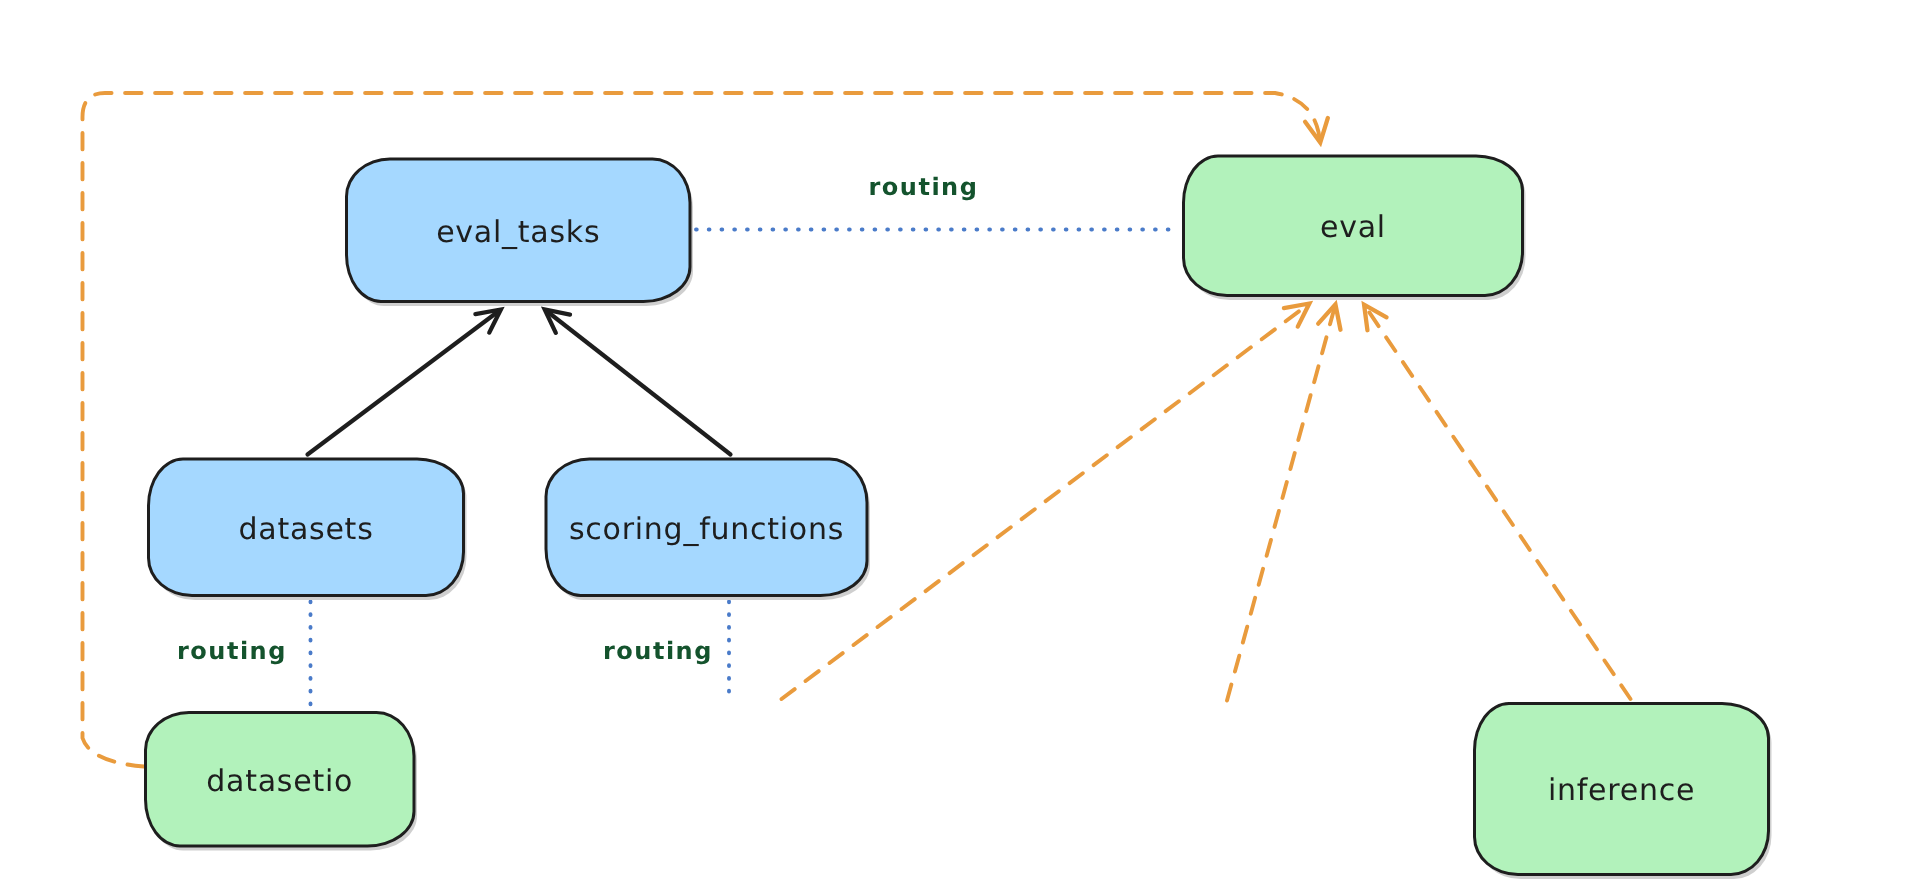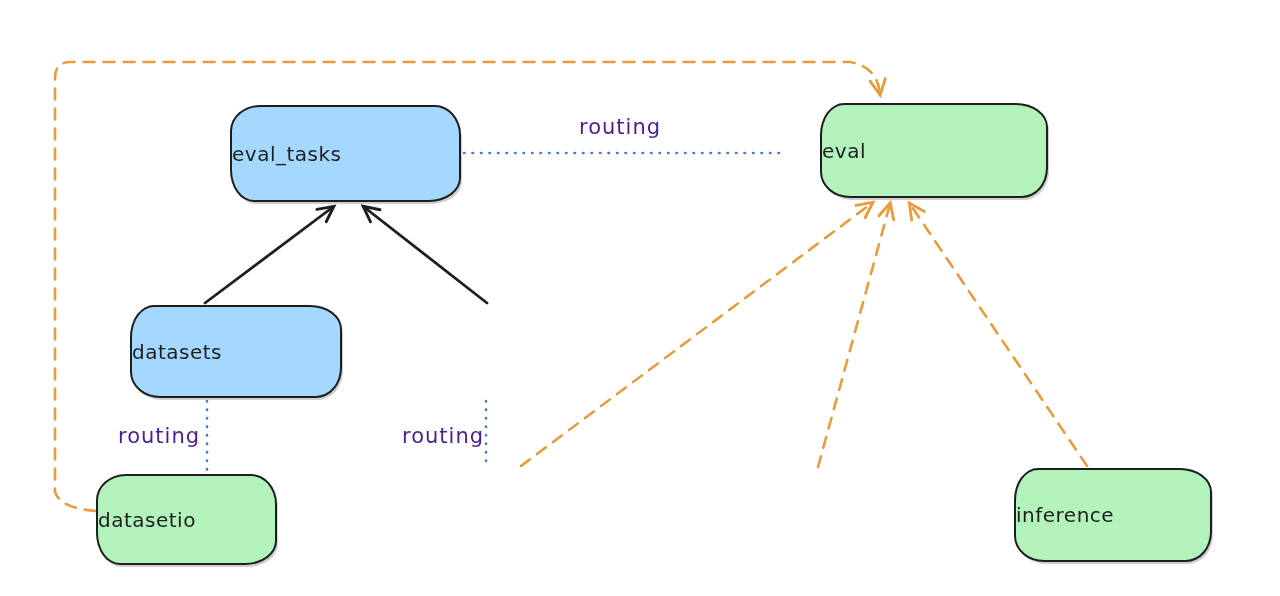--- a/index.html
+++ b/index.html
@@ -20,38 +20,38 @@
     left: 0;
     top: 0;
     width: 1280px;
     height: 596px;
     pointer-events: none;
   }
   .node {
     position: absolute;
     display: flex;
     align-items: center;
-    justify-content: flex-start;
+    justify-content: center;
     border: 2.4px solid #1e1e1e;
     color: #1e1e1e;
     font-size: 20px;
     letter-spacing: 0.5px;
     box-shadow: 2px 3px 0 -1px #cfcfcf;
     cursor: pointer;
     box-sizing: border-box;
   }
   .node.r1 { border-radius: 30px 26px 32px 24px / 26px 30px 24px 32px; }
-  .node.r2 { border-radius: 24px 32px 26px 30px / 32px 24px 30px 26px; margin-left: 32px; }
+  .node.r2 { border-radius: 24px 32px 26px 30px / 32px 24px 30px 26px; }
   .node-blue  { background: #a5d8ff; }
   .node-green { background: #b2f2bb; }
   .edge-label {
     position: absolute;
-    color: #4c1d95;
-    font-size: 21px;
-    font-weight: 400;
+    color: #14532d;
+    font-size: 16px;
+    font-weight: 700;
     letter-spacing: 1px;
     white-space: nowrap;
   }
 </style>
 </head>
 <body>
 
 <div id="canvas">
 
   <svg id="edges" width="1280" height="596" viewBox="0 0 1280 596">
@@ -82,28 +82,31 @@
   </div>
 
   <div class="node node-green r2" style="left:788px; top:103px; width:228px; height:95px;">
     <span>eval</span>
   </div>
 
   <div class="node node-blue r2" style="left:98px; top:305px; width:212px; height:93px;">
     <span>datasets</span>
   </div>
 
+  <div class="node node-blue r1" style="left:363px; top:305px; width:216px; height:93px;">
+    <span>scoring_functions</span>
+  </div>
 
   <div class="node node-green r1" style="left:96px; top:474px; width:181px; height:91px;">
     <span>datasetio</span>
   </div>
 
 
 
-  <div class="node node-green r2" style="left:982px; top:468px; width:198px; height:94px;">
+  <div class="node node-green r2" style="left:982px; top:468px; width:198px; height:116px;">
     <span>inference</span>
   </div>
 
   <div class="edge-label" style="left:579px; top:115px;">routing</div>
   <div class="edge-label" style="left:118px; top:424px;">routing</div>
   <div class="edge-label" style="left:402px; top:424px;">routing</div>
 
 </div>
 
 </body></html>

